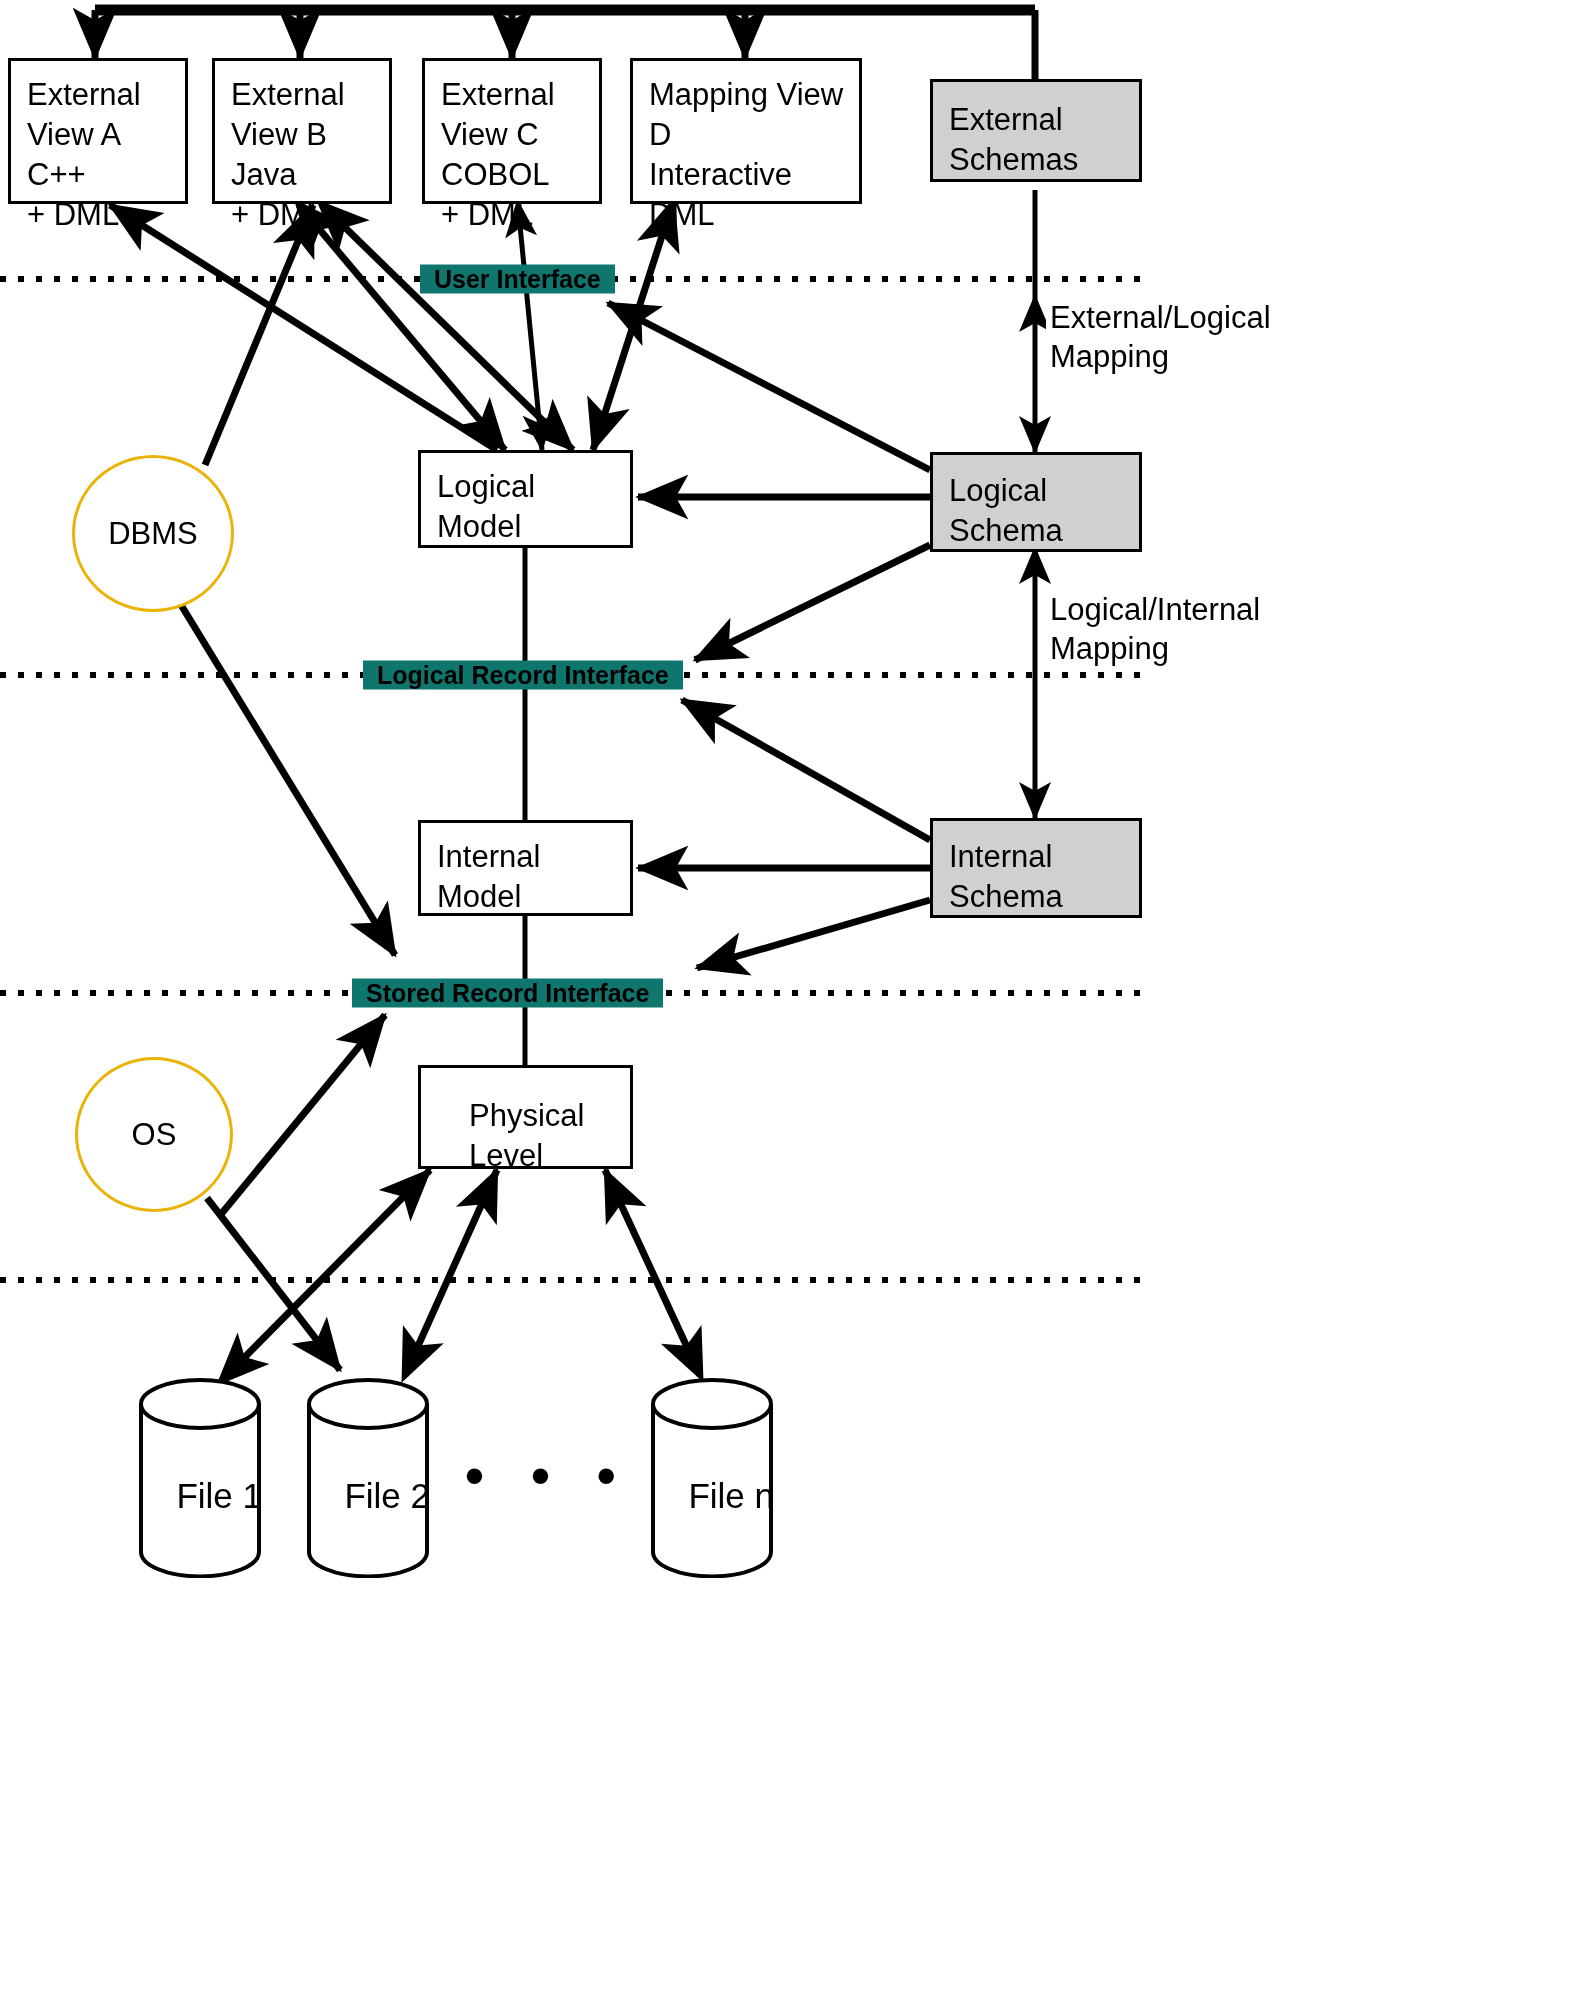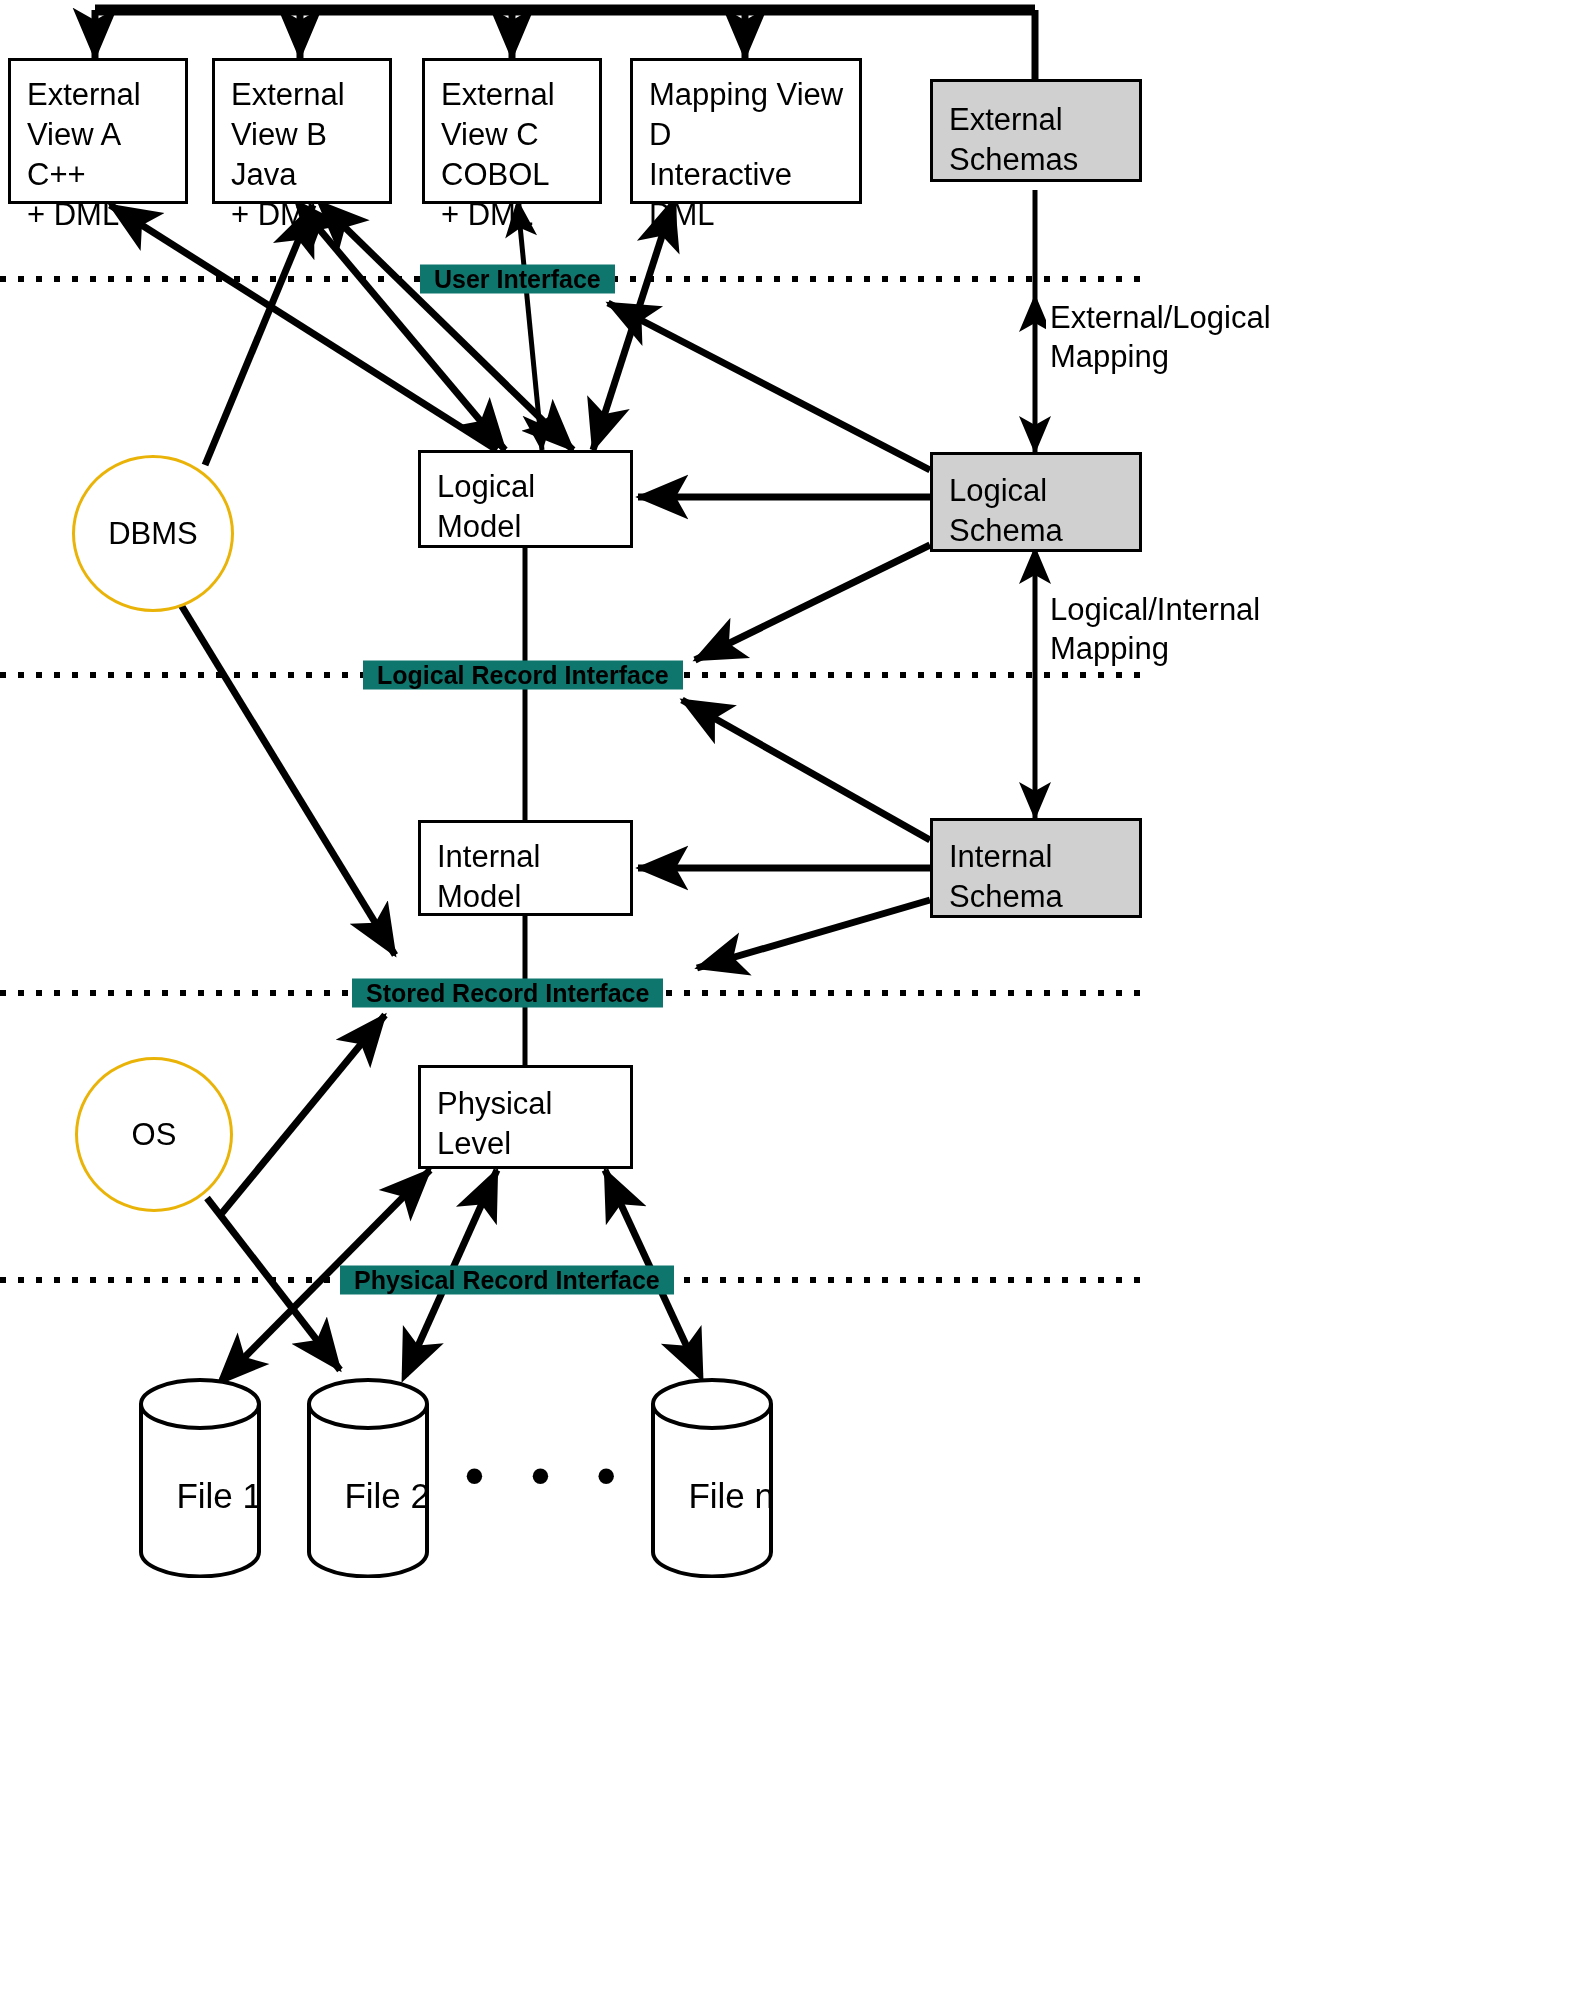--- a/index.html
+++ b/index.html
@@ -263,39 +263,38 @@
     <div class="node-label" style="top:14px;">Logical
 Model</div>
   </div>
 
   <div class="node-box" style="left:418px; top:820px; width:215px; height:96px;">
     <div class="node-label" style="top:14px;">Internal
 Model</div>
   </div>
 
   <div class="node-box" style="left:418px; top:1065px; width:215px; height:104px;">
-    <div class="node-label" style="top:16px;">Physical
+    <div class="node-label" style="top:28px;margin-left:32px;">Physical
 Level</div>
   </div>
 
   <div class="ellipse-node" style="left:72px; top:455px; width:162px; height:157px;">
     <span class="ellipse-label">DBMS</span>
   </div>
 
   <div class="ellipse-node" style="left:75px; top:1057px; width:158px; height:155px;">
     <span class="ellipse-label">OS</span>
   </div>
 
   <div class="interface-label" style="left:420px; top:279px;">User Interface</div>
 
   <div class="interface-label" style="left:363px; top:675px;">Logical Record Interface</div>
 
   <div class="interface-label" style="left:352px; top:993px;">Stored Record Interface</div>
 
-  <div class="interface-label" style="left:340px; top:1280px;">Physical Record Interface</div>
 
   <div class="mapping-label" style="left:1046px; top:298px;">External/Logical
 Mapping</div>
 
   <div class="mapping-label" style="left:1046px; top:590px;">Logical/Internal
 Mapping</div>
 
   <div class="cylinder" style="left:138px; top:1378px; width:124px; height:200px;">
     <svg width="124" height="200" viewBox="0 0 124 200">
       <path d="M3,26 L3,174 A58,24 0 0 0 121,174 L121,26" fill="#ffffff" stroke="#000000" stroke-width="4"></path>

